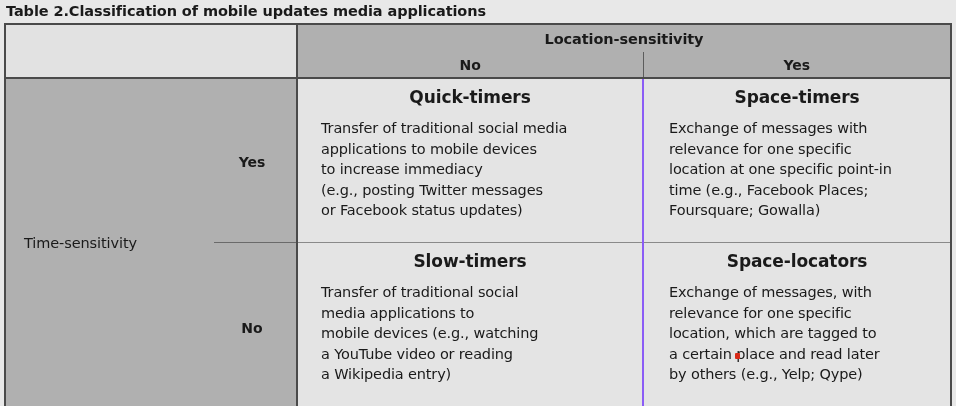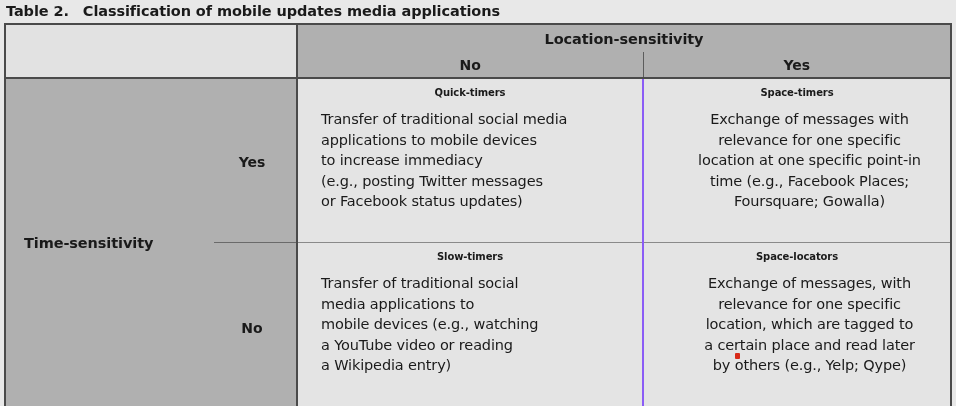--- a/index.html
+++ b/index.html
@@ -27,21 +27,21 @@
     position: absolute;
     left: 6px;
     top: 1px;
     height: 21px;
     line-height: 20px;
     font-size: 14.5px;
     font-weight: bold;
     letter-spacing: -0.1px;
     white-space: nowrap;
   }
-  .caption .cap-num { margin-right: 14px; }
+  .caption .cap-num { }
 
   
   .tbl-wrap {
     position: absolute;
     left: 4px;
     top: 23px;
     width: 948px;
     height: 383px;
     border: 2px solid #4a4a4a;
     border-bottom: none;
@@ -105,21 +105,21 @@
     position: relative;
     width: 100%;
     height: 100%;
   }
   .axis-label {
     position: absolute;
     left: 18px;
     top: 50%;
     transform: translateY(-50%);
     font-size: 14.5px;
-    font-weight: bold;
+    font-weight: normal;
     letter-spacing: -0.1px;
     white-space: nowrap;
   }
   .rowlabel {
     position: absolute;
     left: 206px;
     width: 80px;
     text-align: center;
     font-size: 14px;
     font-weight: bold;
@@ -139,34 +139,34 @@
   .body-cell {
     background: #e4e4e4;
     padding: 8px 0 10px 0;
     vertical-align: top;
   }
   .body-cell.sep  { border-left: 2px solid #8b5cf6; }
   .body-cell.rule { border-top: 1px solid #8a8a8a; }
 
   .cell-title {
     text-align: center;
-    font-size: 10px;
+    font-size: 17px;
     font-weight: bold;
     letter-spacing: -0.1px;
     margin-bottom: 11px;
   }
   .cell-body {
     font-size: 14.5px;
     line-height: 20.5px;
     letter-spacing: -0.15px;
     padding-left: 23px;
     padding-right: 0;
     white-space: pre-line;
   }
-  .c-yes-col .cell-body { padding-left: 25px; text-align: center; }
+  .c-yes-col .cell-body { padding-left: 25px; }
 
   
   .marker-dot {
     position: absolute;
     left: 735px;
     top: 353px;
     width: 5px;
     height: 6px;
     background: #d82a18;
     border-radius: 1px;

